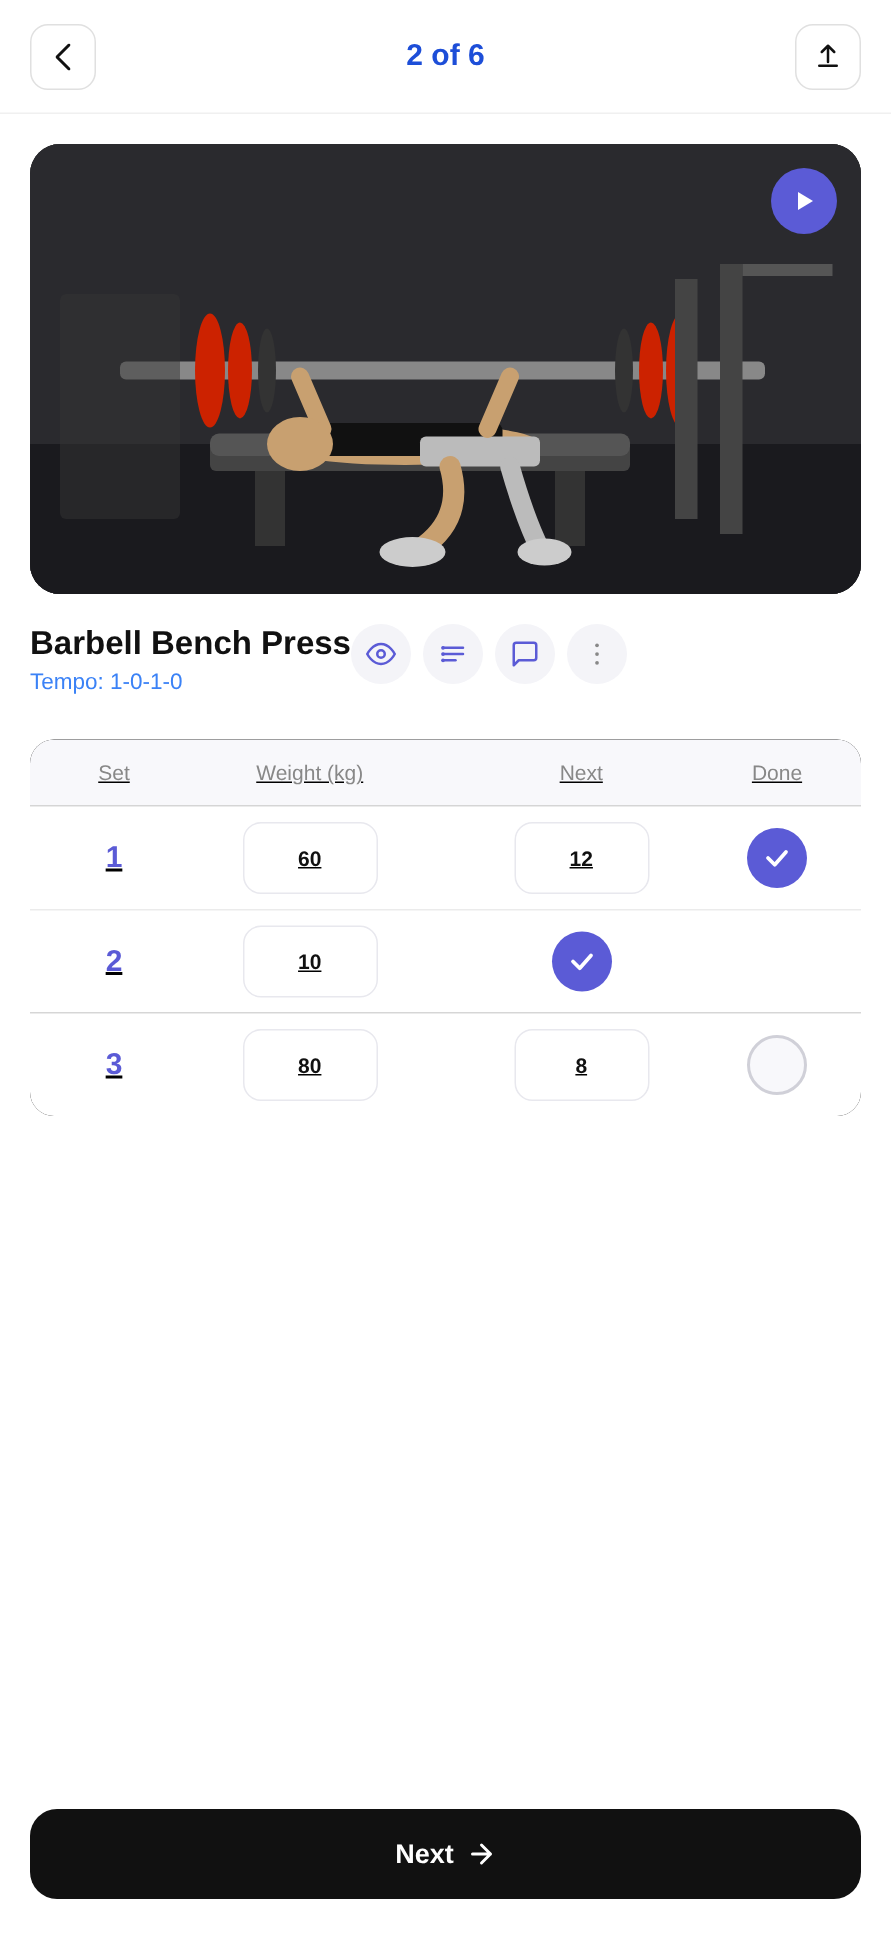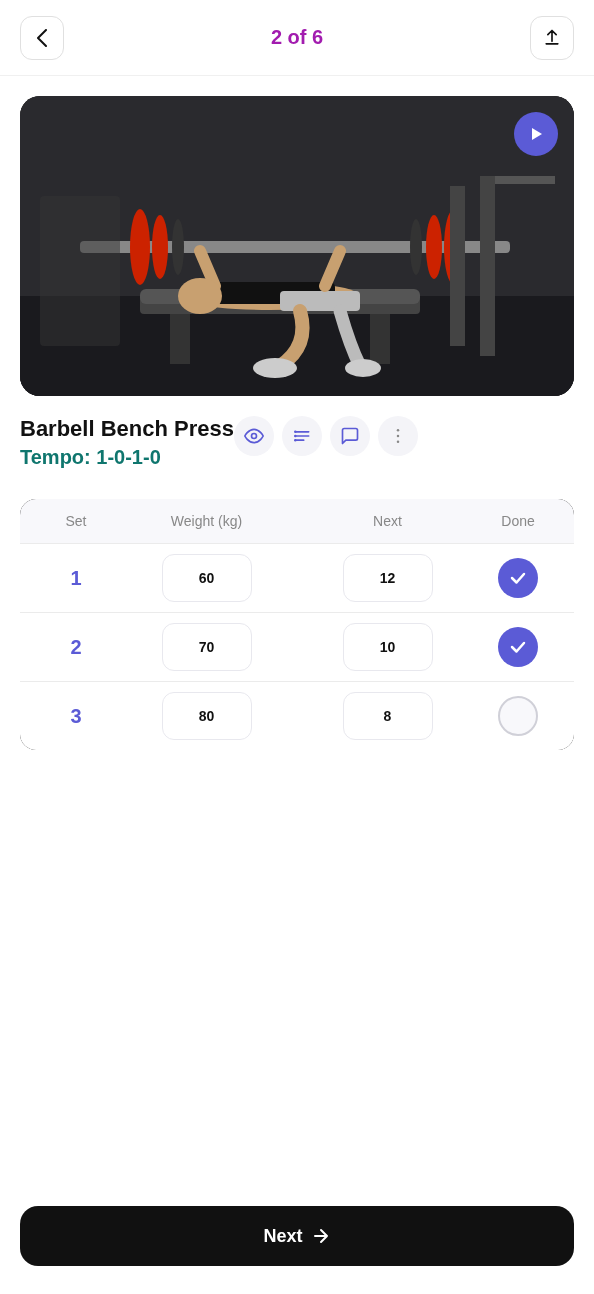--- a/index.html
+++ b/index.html
@@ -29,21 +29,21 @@
       border-radius: 12px;
       background: #fff;
       display: flex;
       align-items: center;
       justify-content: center;
       cursor: pointer;
     }
     .header-title {
       font-size: 20px;
       font-weight: 700;
-      color: #a21caf;
+      color: #1d4ed8;
     }
     .header-share-btn {
       width: 44px;
       height: 44px;
       border: 1.5px solid #e0e0e0;
       border-radius: 12px;
       background: #fff;
       display: flex;
       align-items: center;
       justify-content: center;
@@ -98,24 +98,23 @@
       align-items: flex-start;
       justify-content: flex-start;
     }
     .exercise-title {
       font-size: 22px;
       font-weight: 700;
       color: #111;
       line-height: 1.2;
     }
     .exercise-tempo {
-      font-size: 20px;
-      color: #0f766e;
+      font-size: 15px;
+      color: #3b82f6;
       margin-top: 4px;
-      font-weight: bold;
     }
     .exercise-actions {
       display: flex;
       gap: 8px;
       align-items: center;
     }
     .action-btn {
       width: 40px;
       height: 40px;
       border-radius: 50%;
@@ -130,20 +129,21 @@
       width: 20px;
       height: 20px;
     }
 
     
     .sets-table {
       margin: 30px 20px 0 20px;
       background: #000000;
       border-radius: 16px;
       overflow: hidden;
+      text-decoration: underline;
     }
     .sets-header {
       display: grid;
       grid-template-columns: 80px 1fr 1fr 80px;
       padding: 14px 16px;
       background: #f8f8fb;
     }
     .sets-header-cell {
       text-align: center;
       font-size: 14px;
@@ -359,23 +359,20 @@
         <svg width="18" height="18" viewBox="0 0 18 18" fill="none">
           <path d="M3 9L7.5 13.5L15 5" stroke="white" stroke-width="2.5" stroke-linecap="round" stroke-linejoin="round"></path>
         </svg>
       </div>
     </div>
   </div>
 
   <div class="set-row">
     <div class="set-number">2</div>
     <div class="set-input-cell">
-      <input class="set-input" type="text" value="70" style="">
-    </div>
-    <div class="set-input-cell">
       <input class="set-input" type="text" value="10" style="">
     </div>
     <div class="set-done-cell">
       <div class="done-checkbox-checked">
         <svg width="18" height="18" viewBox="0 0 18 18" fill="none">
           <path d="M3 9L7.5 13.5L15 5" stroke="white" stroke-width="2.5" stroke-linecap="round" stroke-linejoin="round"></path>
         </svg>
       </div>
     </div>
   </div>

